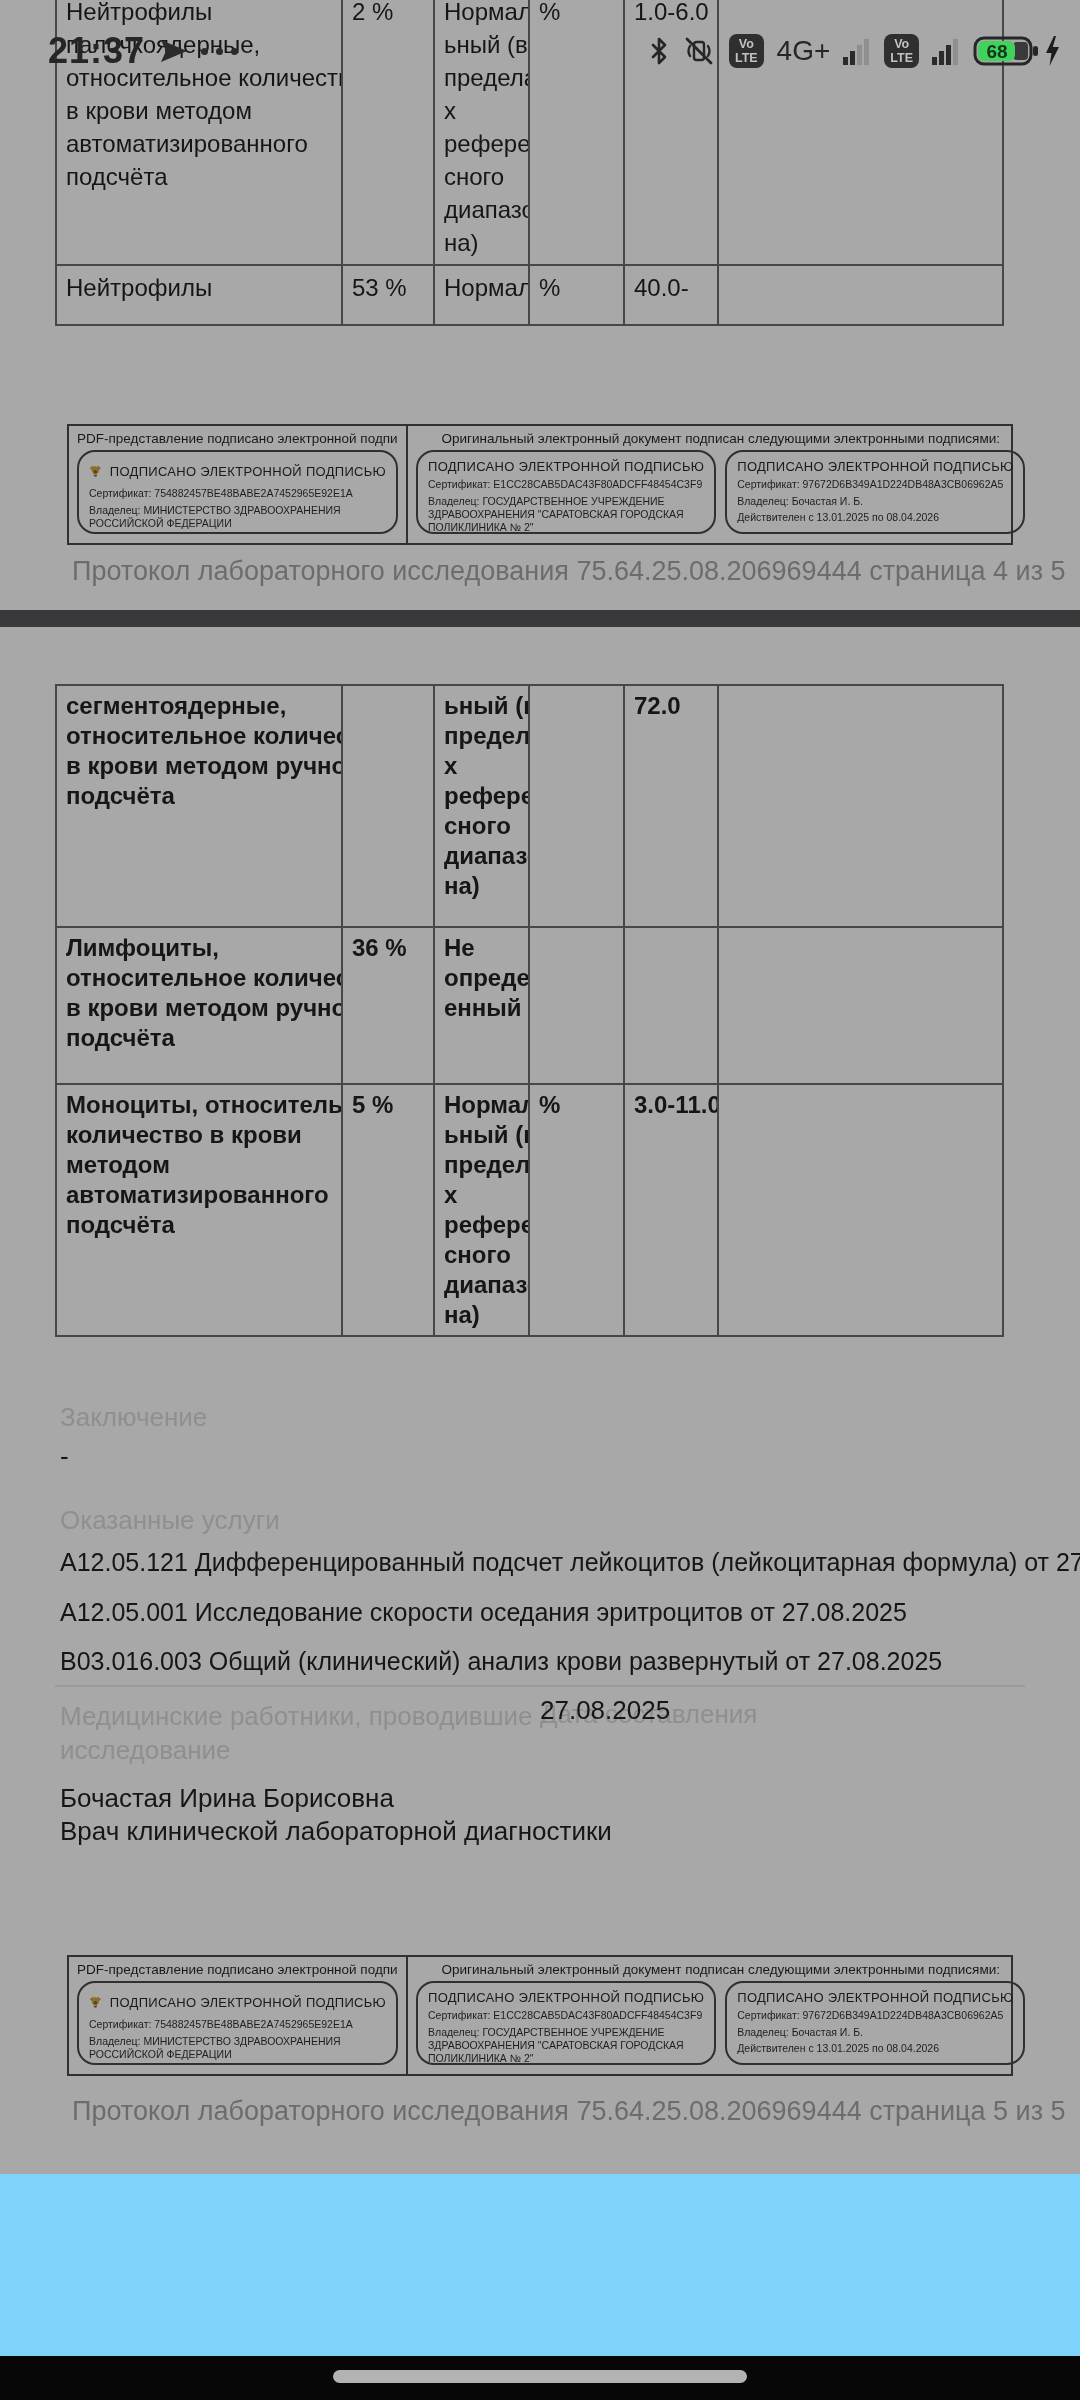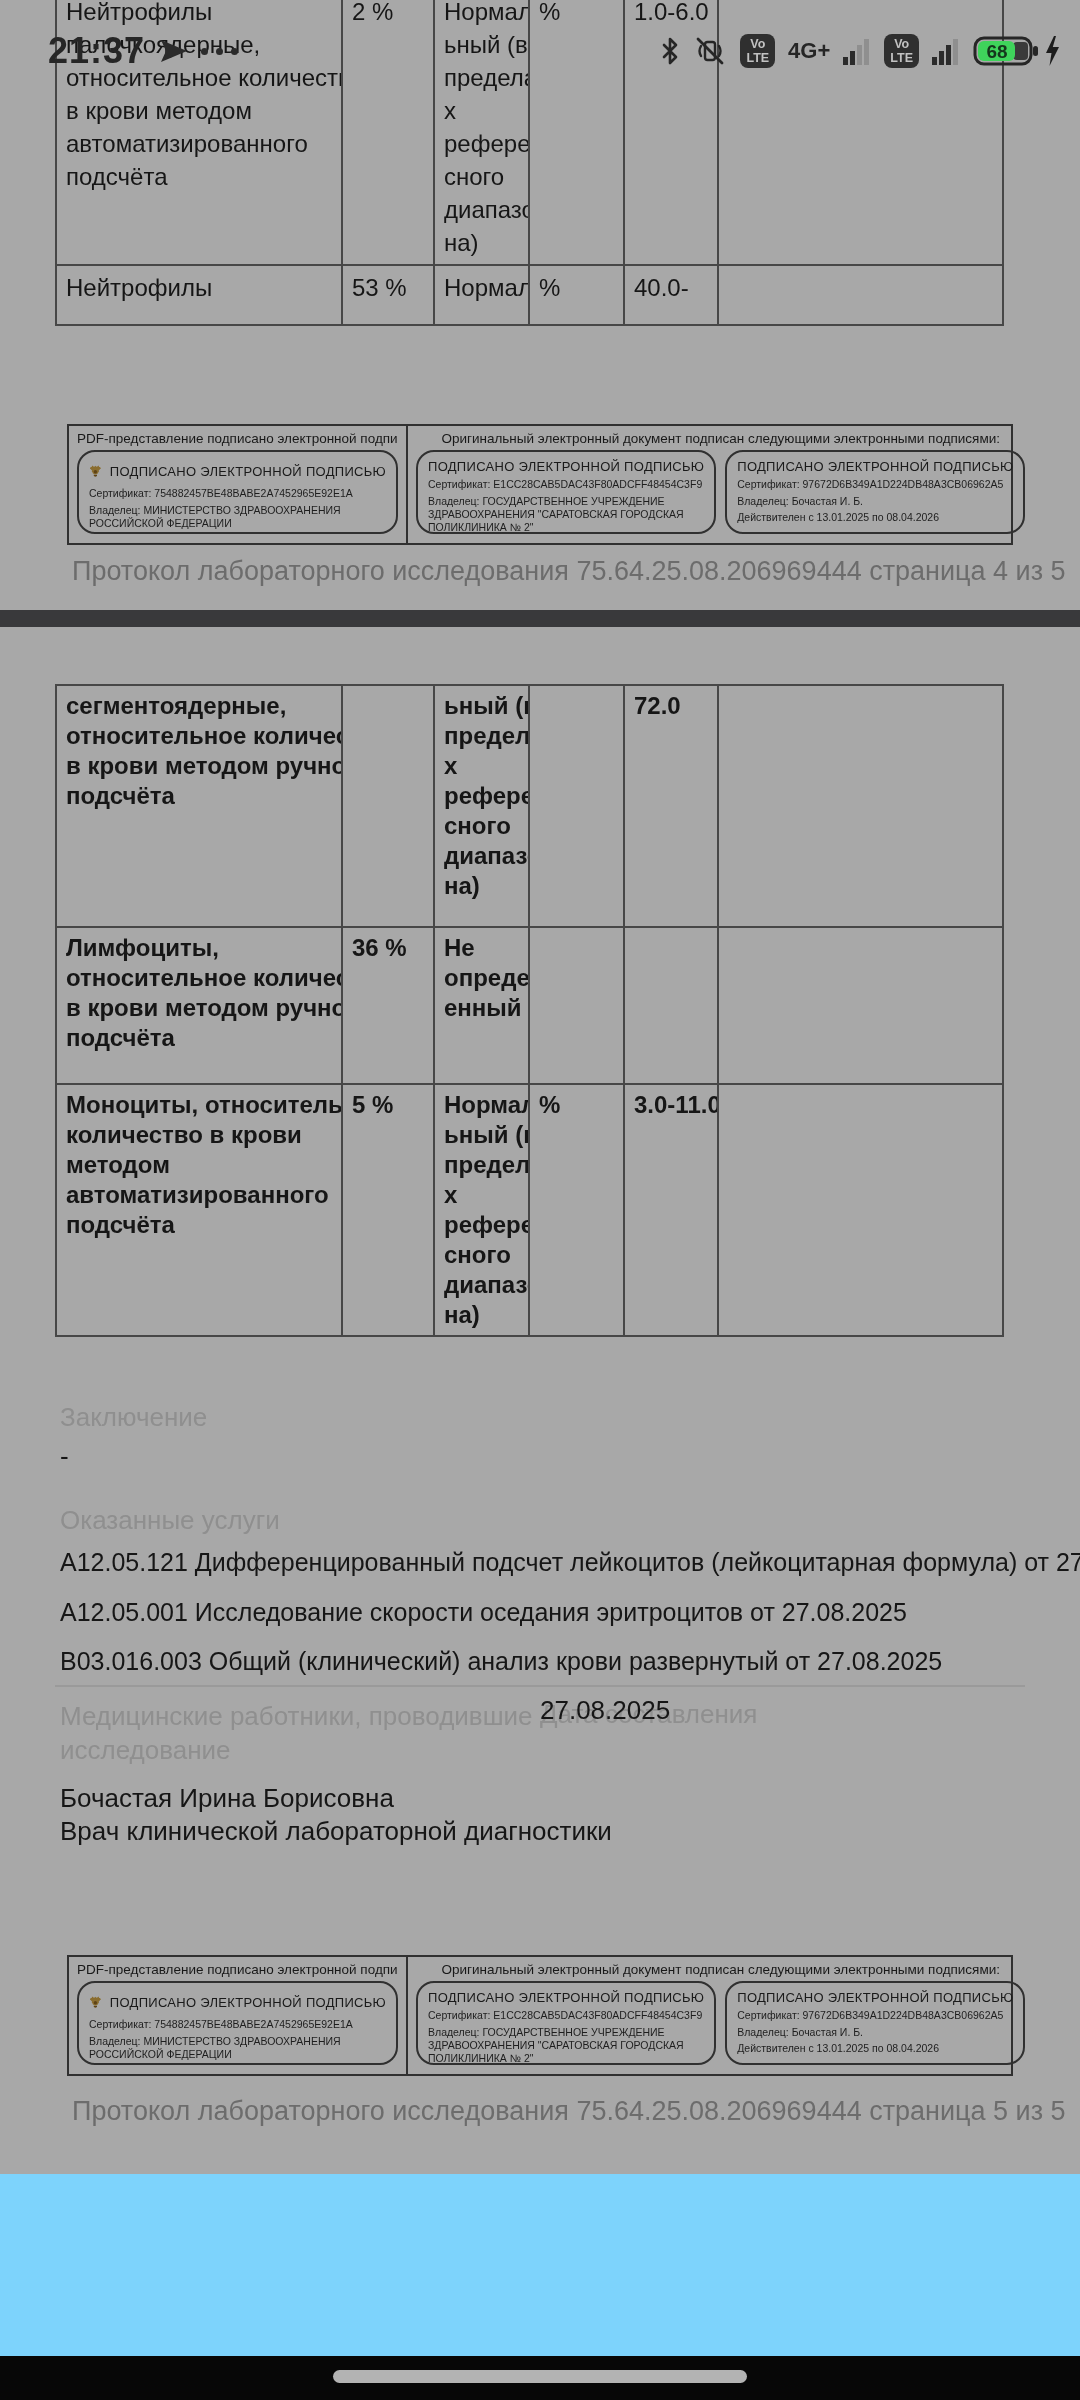--- a/index.html
+++ b/index.html
@@ -9,21 +9,21 @@
   
   .statusbar{position:absolute;top:28px;left:0;right:0;height:46px;z-index:40;
     display:flex;align-items:center;padding:0 18px 0 48px;box-sizing:border-box;color:#262626;}
   .sb-time{font-size:36px;font-weight:600;letter-spacing:1px;}
   .sb-dots{display:flex;gap:8px;margin-left:12px;}
   .sb-dots i{width:7px;height:7px;border-radius:50%;background:#2b2b2b;}
   .sb-gap{flex:1;}
   .sb-icons{display:flex;align-items:center;gap:13px;}
   .volte{background:#2f2f2f;color:#c2c2c2;border-radius:8px;padding:3px 6px;
     font-size:12.5px;font-weight:bold;line-height:1.12;text-align:center;}
-  .netlabel{font-size:22px;font-weight:bold;}
+  .netlabel{font-size:28px;font-weight:normal;}
   .batt-wrap{display:flex;align-items:center;gap:4px;}
   
   .page{position:absolute;left:0;width:1080px;background:#a8a8a8;z-index:1;}
   .doc-table{border-collapse:collapse;table-layout:fixed;width:947px;background:transparent;}
   .doc-table td{border:2px solid #474747;vertical-align:top;padding:5px 9px;
     font-size:24px;color:#161616;white-space:pre;overflow:hidden;}
   .t4 td{line-height:33px;}
   .t5 td{line-height:30px;}
   .lbl{color:#8f8f8f;font-size:26px;}
   .body-txt{color:#161616;font-size:26px;}

